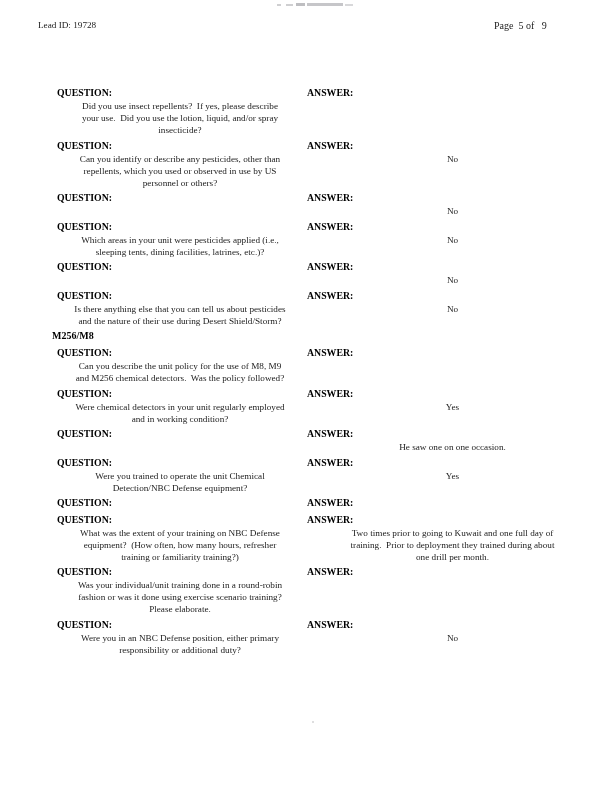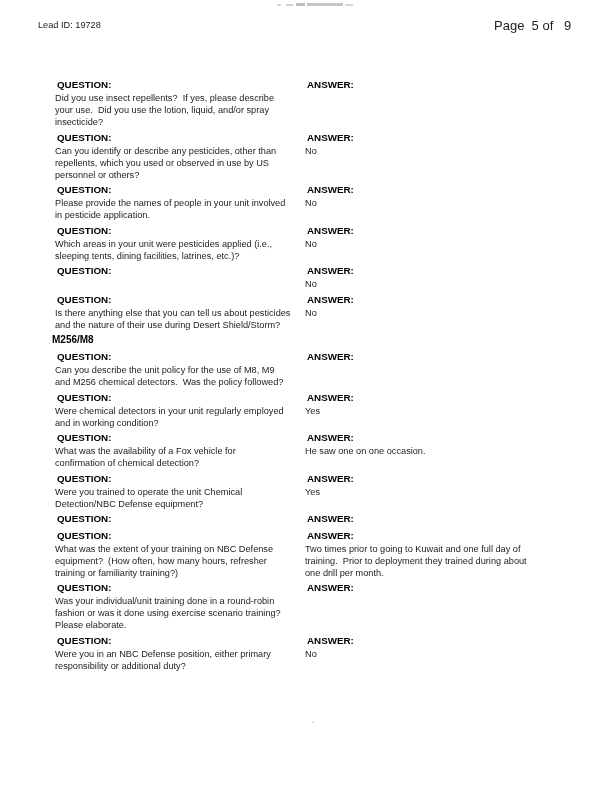--- a/index.html
+++ b/index.html
@@ -5,21 +5,21 @@
   html, body {
     margin: 0;
     padding: 0;
     background: #ffffff;
   }
   .page {
     position: relative;
     width: 583px;
     height: 792px;
     background: #ffffff;
-    font-family: Liberation Sans, sans-serif;
+    font-family: Liberation Serif, serif;
     color: #1c1c1c;
     overflow: hidden;
   }
   
   .artifact {
     position: absolute;
     background: #a8a8ac;
     opacity: 0.55;
   }
   .artifact.a1 { left: 277px; top: 4px; width: 4px;  height: 2px; }
@@ -34,49 +34,50 @@
     left: 38px;
     top: 20px;
     font-size: 9.2px;
     line-height: 11px;
     white-space: pre;
   }
   .page-number {
     position: absolute;
     left: 494px;
     top: 20px;
-    font-size: 13px;
+    font-size: 10px;
     line-height: 11px;
     white-space: pre;
   }
 
   .qa-list {
     position: absolute;
     left: 55px;
-    top: 79px;
+    top: 87px;
     width: 545px;
   }
   .qa-row {
     display: grid;
     grid-template-columns: 250px 1fr;
     margin-bottom: 3.5px;
   }
   .q-head, .a-head {
     font-weight: bold;
     font-size: 9.8px;
     line-height: 12px;
     color: #000;
     padding-left: 2px;
     margin-bottom: 1px;
     white-space: pre;
   }
   .q-body, .a-body {
     font-size: 9.2px;
     line-height: 12px;
     white-space: pre;
+    text-align: center;
   }
   .section-title {
     font-weight: bold;
     font-size: 10px;
     line-height: 12px;
     color: #000;
     margin: 2px 0 5px -3px;
     white-space: pre;
   }
 </style>
@@ -117,22 +118,20 @@
     </div>
     <div class="a-col">
       <div class="a-head">ANSWER:</div>
       <div class="a-body">No</div>
     </div>
   </div>
 
   <div class="qa-row">
     <div class="q-col">
       <div class="q-head">QUESTION:</div>
-      <div class="q-body">Please provide the names of people in your unit involved
-in pesticide application.</div>
     </div>
     <div class="a-col">
       <div class="a-head">ANSWER:</div>
       <div class="a-body">No</div>
     </div>
   </div>
 
   <div class="qa-row">
     <div class="q-col">
       <div class="q-head">QUESTION:</div>
@@ -189,22 +188,20 @@
     </div>
     <div class="a-col">
       <div class="a-head">ANSWER:</div>
       <div class="a-body">Yes</div>
     </div>
   </div>
 
   <div class="qa-row">
     <div class="q-col">
       <div class="q-head">QUESTION:</div>
-      <div class="q-body">What was the availability of a Fox vehicle for
-confirmation of chemical detection?</div>
     </div>
     <div class="a-col">
       <div class="a-head">ANSWER:</div>
       <div class="a-body">He saw one on one occasion.</div>
     </div>
   </div>
 
   <div class="qa-row">
     <div class="q-col">
       <div class="q-head">QUESTION:</div>

